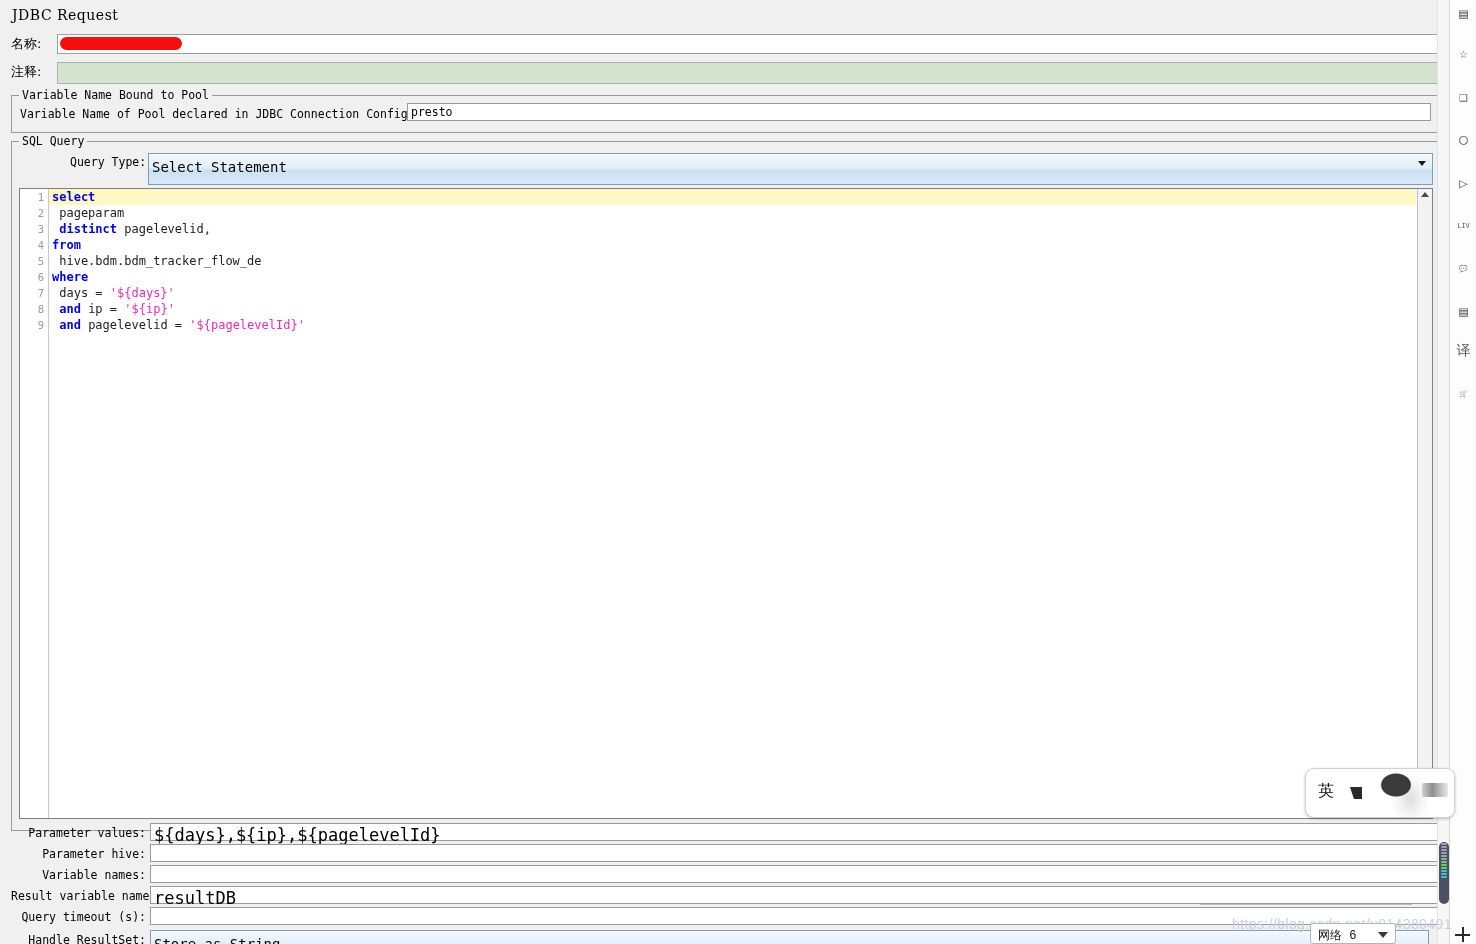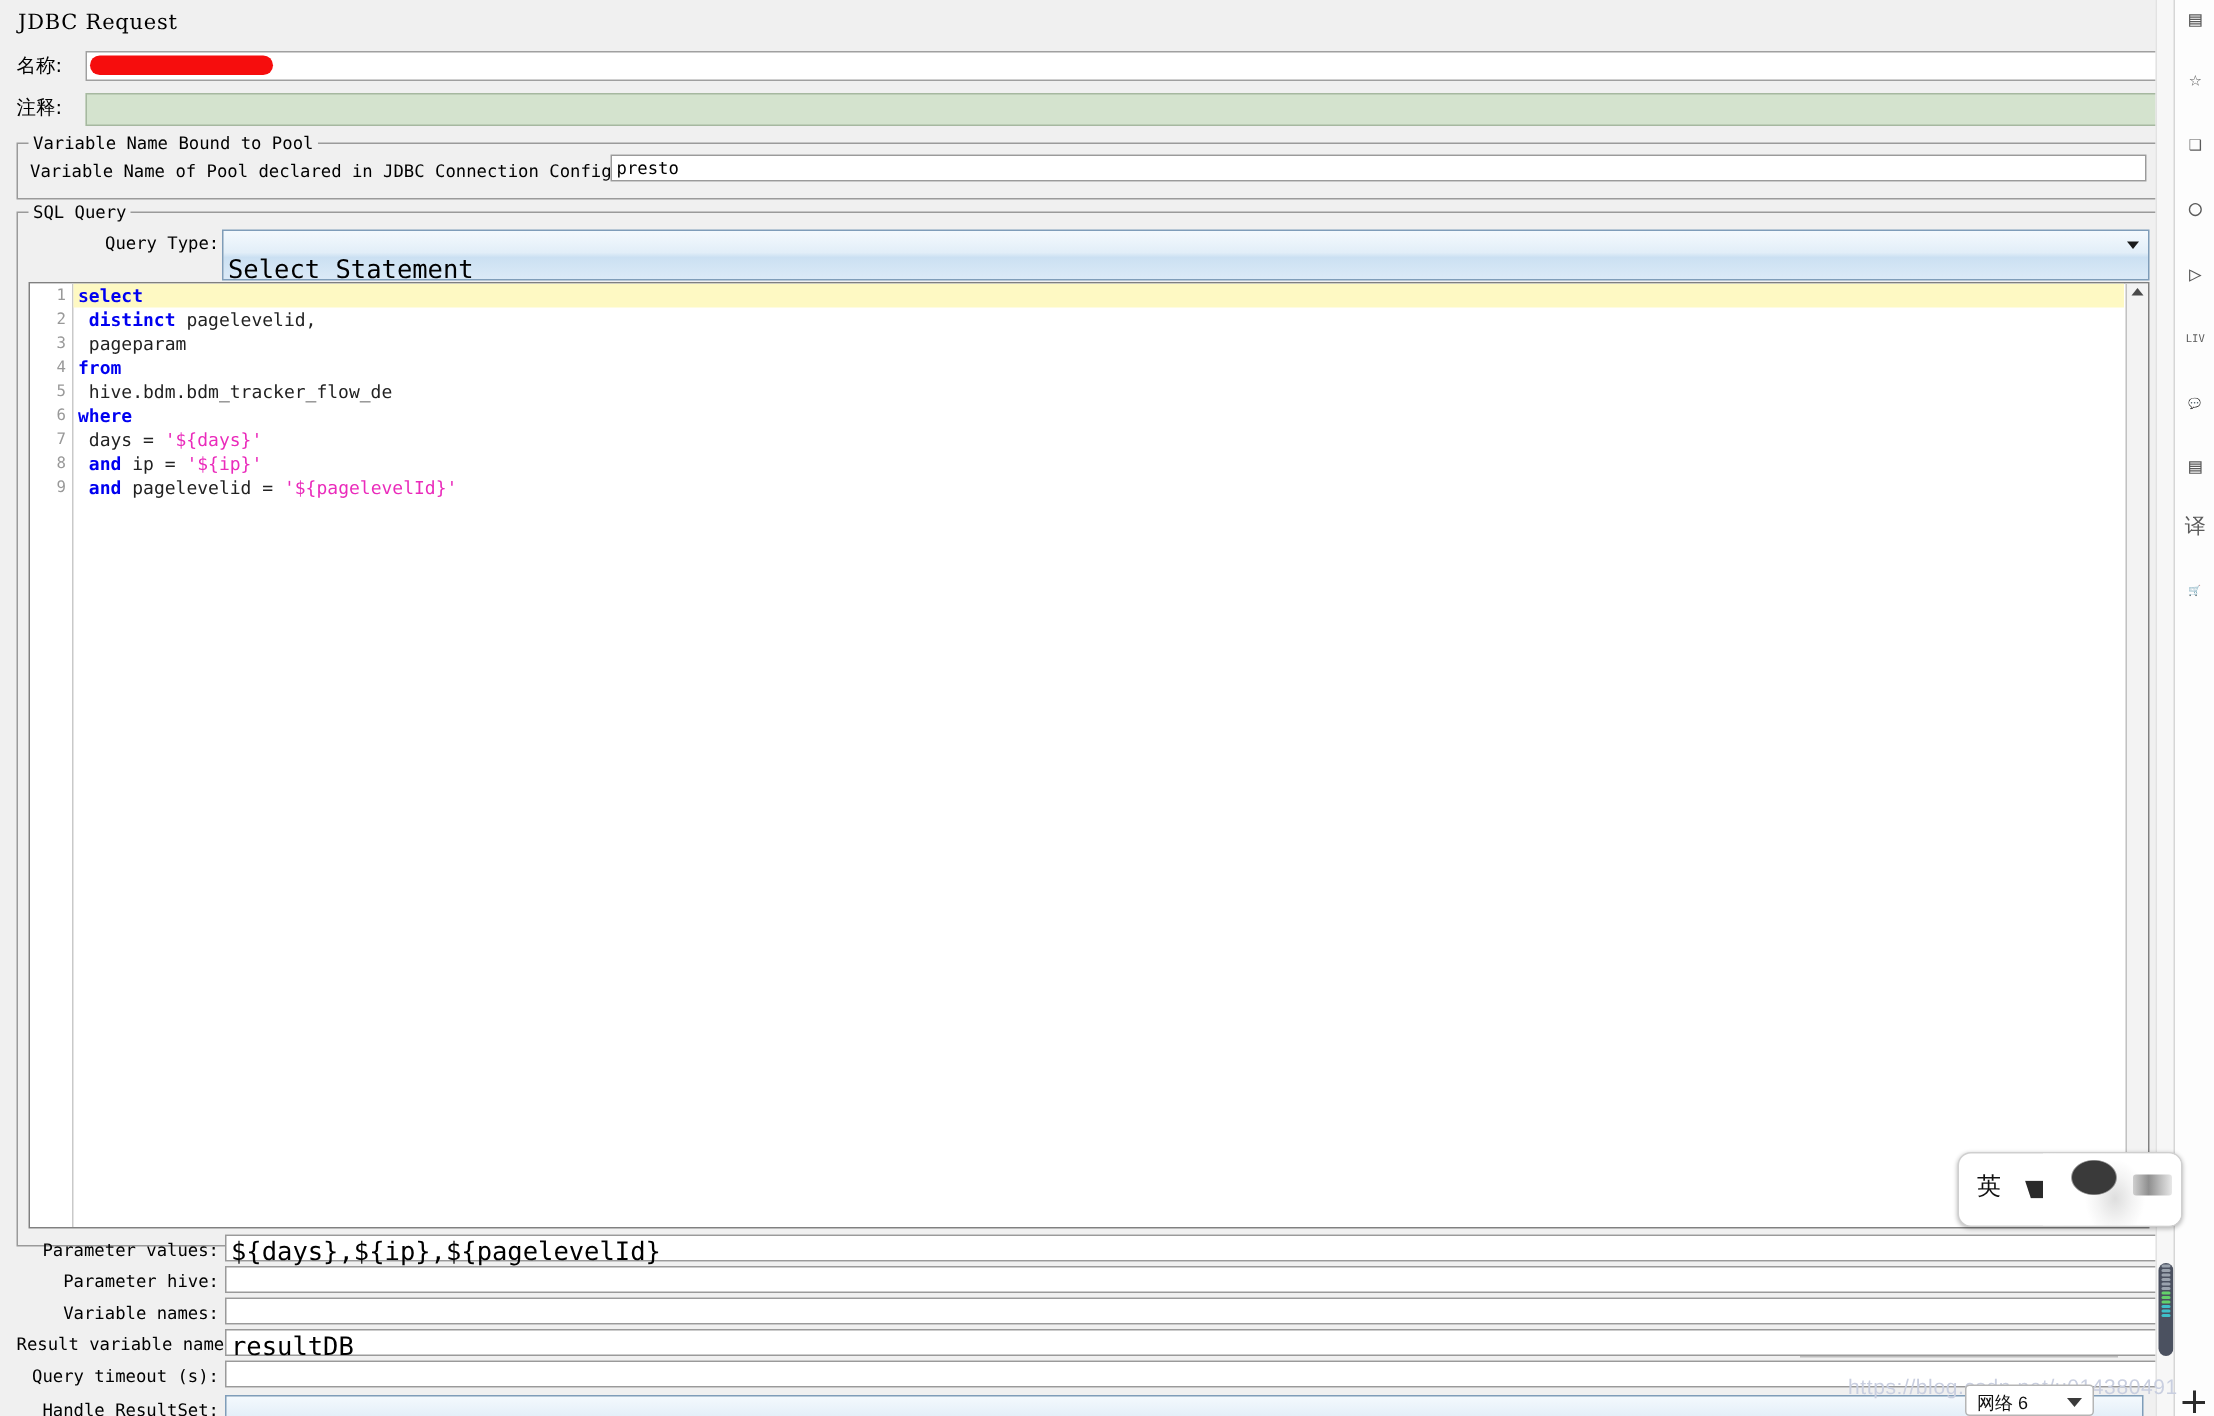--- a/index.html
+++ b/index.html
@@ -67,21 +67,21 @@
   }
 
   
   .qt-label{
     position:absolute;left:70px;top:155px;font-size:11.5px;
   }
   .combo{
     position:absolute;height:32px;box-sizing:border-box;
     border:1px solid #7f9db9;
     background:linear-gradient(to bottom,#f4f9fd 0%,#e2eef8 45%,#cbe0f2 55%,#dbeaf7 100%);
-    font-size:17px;color:#000;padding:16px 3px;
+    font-size:14px;color:#000;padding:5px 3px;
   }
   #combo-querytype{left:148px;top:153px;width:1285px;}
   .combo .arrow{
     position:absolute;right:6px;top:7px;width:0;height:0;
     border-left:4px solid transparent;border-right:4px solid transparent;
     border-top:5px solid #1a1a1a;
   }
   .query-caption{
     position:absolute;left:0;top:174px;width:1449px;text-align:center;
     font-size:11.5px;
@@ -193,21 +193,21 @@
     font-family:"Liberation Sans", sans-serif;
     user-select:none;
   }
   #net-combo{
     position:absolute;left:1310px;top:923px;width:86px;height:21px;
     background:#fff;border:1px solid #b5b5b5;border-radius:3px;
     box-sizing:border-box;
   }
   #net-combo .t{
     position:absolute;left:7px;top:3px;font-size:12px;
-    font-family:Liberation Sans, sans-serif;color:#111;
+    font-family:Liberation Mono, monospace;color:#111;
   }
   #net-combo .arrow{
     position:absolute;right:7px;top:8px;width:0;height:0;
     border-left:5px solid transparent;border-right:5px solid transparent;
     border-top:6px solid #3a3a3a;
   }
   #cursor-plus{
     position:absolute;left:1455px;top:927px;width:15px;height:15px;
   }
   #cursor-plus:before,#cursor-plus:after{
@@ -261,22 +261,22 @@
         <div>3</div>
         <div>4</div>
         <div>5</div>
         <div>6</div>
         <div>7</div>
         <div>8</div>
         <div>9</div>
       </div>
     <div class="code" id="code">
         <div class="ln cur"><span class="kw">select</span></div>
+        <div class="ln"><span class="plain"> pageparam</span></div>
         <div class="ln"><span class="plain"> </span><span class="kw">distinct</span><span class="plain"> pagelevelid,</span></div>
-        <div class="ln"><span class="plain"> pageparam</span></div>
         <div class="ln"><span class="kw">from</span></div>
         <div class="ln"><span class="plain"> hive.bdm.bdm_tracker_flow_de</span></div>
         <div class="ln"><span class="kw">where</span></div>
         <div class="ln"><span class="plain"> days = </span><span class="str">'${days}'</span></div>
         <div class="ln"><span class="plain"> </span><span class="kw">and</span><span class="plain"> ip = </span><span class="str">'${ip}'</span></div>
         <div class="ln"><span class="plain"> </span><span class="kw">and</span><span class="plain"> pagelevelid = </span><span class="str">'${pagelevelId}'</span></div>
       </div>
     <div class="vscroll">
       <span class="up"></span>
     </div>

